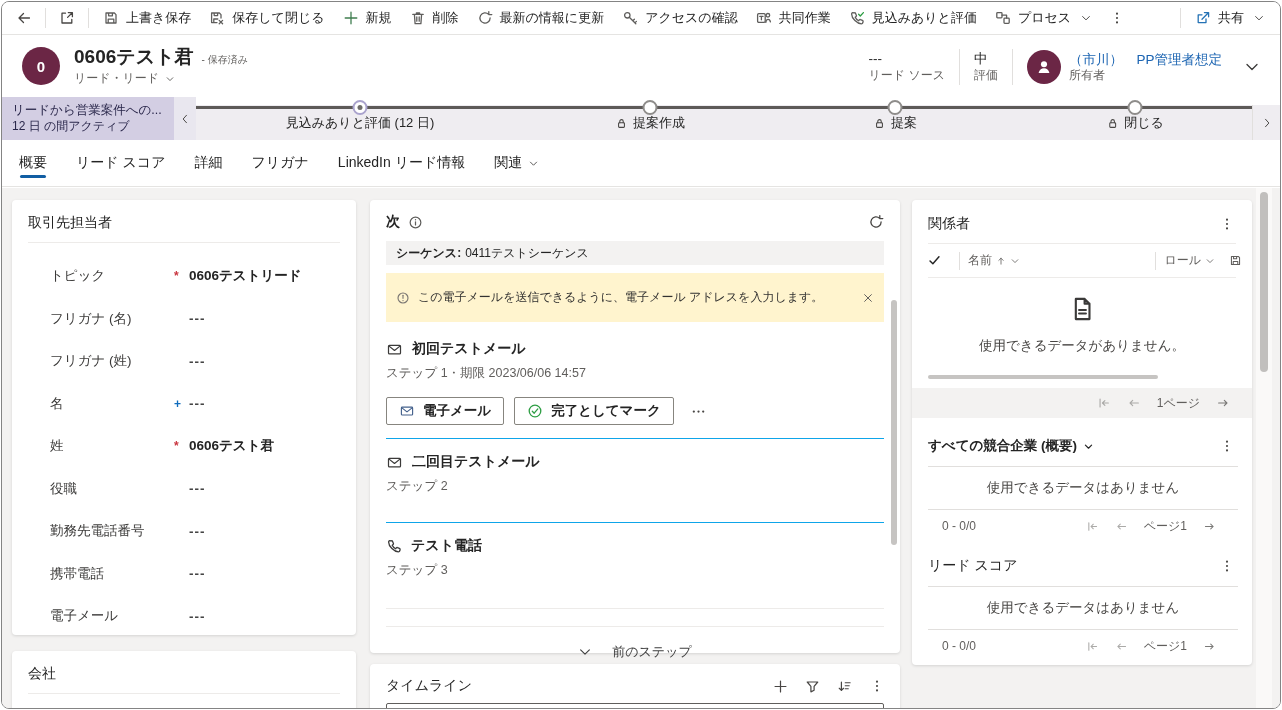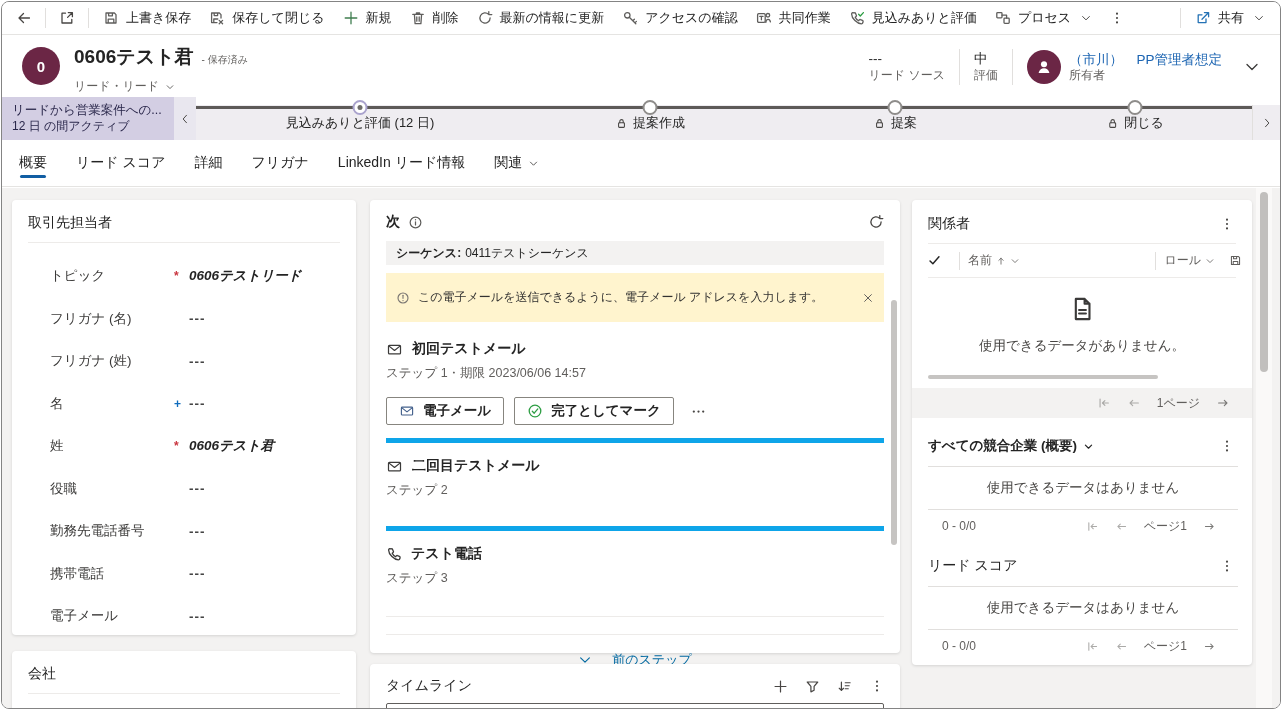--- a/index.html
+++ b/index.html
@@ -19,21 +19,21 @@
   .chev { color:#484644; margin-left:2px; }
   .cmd-spacer { margin-left:auto; }
 
   
   .hdr { position:absolute; top:34px; left:0; right:0; height:61px; background:#fff; }
   .avatar-main { position:absolute; left:20px; top:11px; width:38px; height:38px; border-radius:50%; background:#6b2645; color:#fff; font-size:15px; font-weight:bold; display:flex; align-items:center; justify-content:center; }
   .titleblock { position:absolute; left:72px; top:8px; }
   .title-line { display:flex; align-items:baseline; gap:8px; }
   .rec-title { font-size:19px; font-weight:bold; color:#242424; }
   .save-status { font-size:10px; color:#605e5c; }
-  .subtitle-line { display:flex; align-items:center; gap:4px; margin-top:8px; font-size:12px; color:#605e5c; cursor:pointer; }
+  .subtitle-line { display:flex; align-items:center; gap:4px; margin-top:0; font-size:12px; color:#605e5c; cursor:pointer; }
   .hdr-right { position:absolute; right:12px; top:0; height:100%; display:flex; align-items:center; gap:14px; }
   .hstat { display:flex; flex-direction:column; line-height:17px; }
   .hstat .v { font-size:13.5px; color:#242424; }
   .hstat .l { font-size:12px; color:#605e5c;text-align:right; }
   .hdr-vdiv { width:1px; height:36px; background:#e1dfdd; }
   .ownerblock { display:flex; align-items:center; gap:8px; }
   .avatar-owner { width:34px; height:34px; border-radius:50%; background:#6b2645; display:flex; align-items:center; justify-content:center; }
   .owner-name { font-size:13.5px; color:#1b64b2; line-height:17px; }
   .owner-label { font-size:12px; color:#605e5c; line-height:15px; }
 
@@ -65,46 +65,46 @@
 
   
   #card-contact { left:10px; top:12px; width:344px; height:435px; }
   .fieldlist { padding:12px 16px 0 38px; }
   .frow { display:flex; align-items:center; height:42.5px; font-size:13.5px; }
   .flabel { width:124px; color:#3b3a39; flex:none; }
   .fmark { width:15px; flex:none; font-size:12px; font-weight:bold; }
   .fmark.req { color:#c9353f; }
   .fmark.rec { color:#0f6cbd; }
   .fval { color:#242424; cursor:text; }
-  .fval.bold { font-weight:bold;font-style:italic; }
+  .fval.bold { font-weight:bold; }
   .fval.empty { color:#444; font-weight:bold; letter-spacing:1px; }
   #card-company { left:10px; top:463px; width:344px; height:75px; }
 
   
   #card-next { left:368px; top:12px; width:530px; height:453px; }
   .next-h { display:flex; align-items:center; gap:8px; padding:13px 16px 7px; }
   .next-h .t { font-size:14px; font-weight:bold; }
   .next-h .sp { flex:1; }
   .seqbar { margin:3px 16px 0; background:#f3f2f1; height:24px; display:flex; align-items:center; padding:0 10px; font-size:12px; color:#242424; gap:4px; }
   .seqbar .b { font-weight:bold; }
   .warn { margin:8px 16px 0; background:#fff4ce; min-height:28px; display:flex; align-items:center; gap:8px; padding:16px 10px; font-size:12px; color:#323130; }
   .warn .wi { color:#7a7672; flex:none; }
   .warn .sp { flex:1; }
   .warn .wx { color:#605e5c; cursor:pointer; flex:none; }
   .steps { margin:4px 16px 0; }
-  .step { padding:14px 0 13px; border-bottom:5px solid #0ea5e9; }
+  .step { padding:14px 0 13px; border-bottom:1px solid #0ea5e9; }
   .step-title { display:flex; align-items:center; gap:9px; font-size:14px; font-weight:bold; color:#242424; }
   .step-title .si { color:#3b3a39; }
   .step-meta { margin-top:7px; font-size:12.5px; color:#605e5c; }
   .btnrow { display:flex; align-items:center; gap:10px; margin-top:15px; }
   .btn { display:flex; align-items:center; gap:8px; height:28px; padding:0 12px; border:1px solid #87857f; border-radius:2px; background:#fff; font-size:13.5px; font-weight:bold; color:#242424; cursor:pointer; }
   .btn .bi-mail { color:#44618c; }
   .more-h { display:flex; align-items:center; justify-content:center; width:30px; height:28px; color:#484644; cursor:pointer; }
   .step-spacer { height:18px; border-bottom:1px solid #edebe9; }
-  .next-foot { height:50px; display:flex; align-items:center; justify-content:center; gap:20px; font-size:13px; color:#0369a1; cursor:pointer; }
+  .next-foot { height:50px; display:flex; align-items:center; justify-content:center; gap:20px; font-size:13px; color:#404040; cursor:pointer; }
   .card-sb { position:absolute; right:3px; top:100px; width:6px; height:300px; }
   .card-sb .thumb { width:6px; height:245px; border-radius:3px; background:#c6c4c2; }
 
   #card-timeline { left:368px; top:476px; width:530px; height:90px; }
   .tl-h { display:flex; align-items:center; padding:13px 16px 6px; }
   .tl-h .t { font-size:14px; }
   .tl-h .sp { flex:1; }
   .tl-icons { display:flex; align-items:center; gap:17px; color:#484644; }
   .tl-icons > div { cursor:pointer; }
   .tl-search { margin:2px 16px 0; height:32px; border:1px solid #605e5c; border-radius:2px; display:flex; align-items:center; gap:8px; padding:0 9px; font-size:13px; color:#605e5c; }

